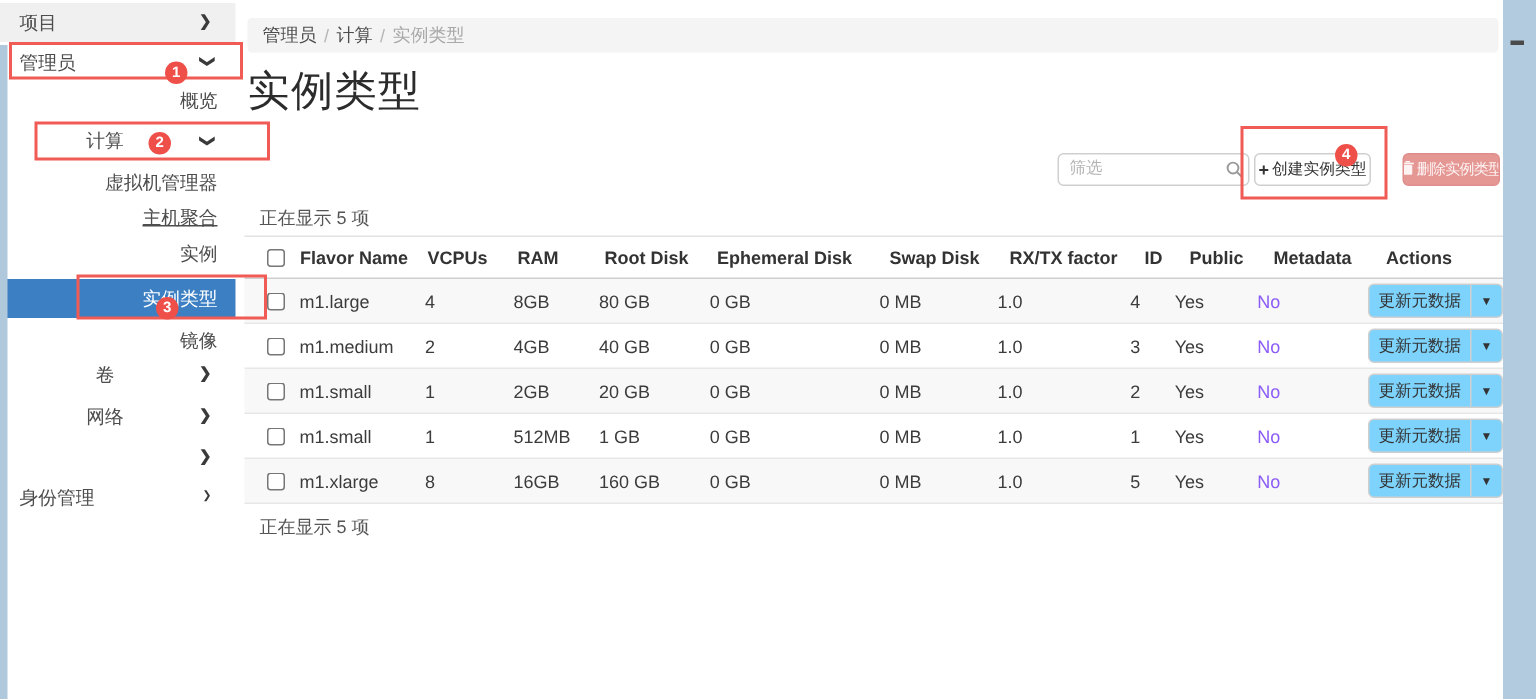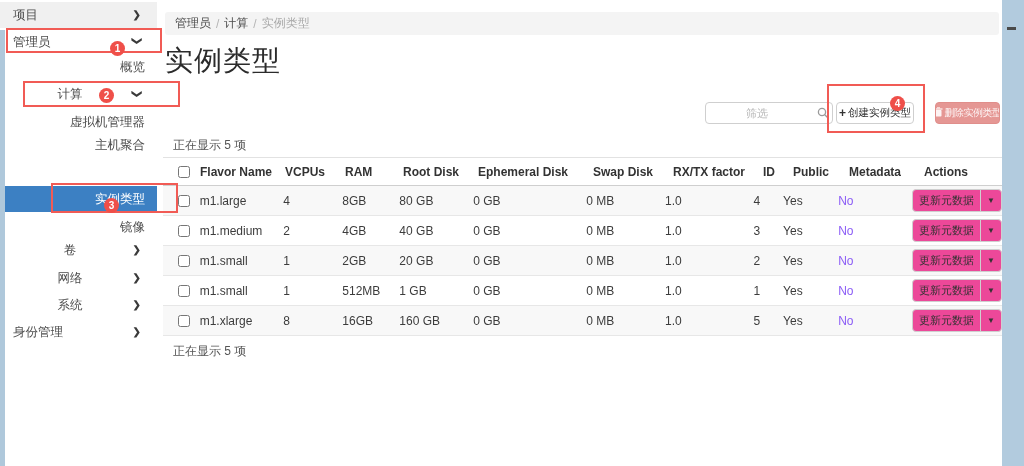--- a/index.html
+++ b/index.html
@@ -23,41 +23,41 @@
   .side-item .lbl1 { padding-left:13px; }
   .side-item .lbl2 { width:140px; text-align:center; }
   .side-item .lbl3 { width:100%; text-align:right; padding-right:12px;margin-left:20px; }
   .chev { position:absolute; right:16px; top:50%; transform:translateY(-50%); font-size:10px; font-weight:bold; color:#3a3a3a; line-height:1; }
   .chev.down { transform:translateY(-60%) rotate(90deg); }
   #si-project    { top:2px;   height:26px; background:#f0f0f0;font-family:Liberation Serif, serif; }
   #si-admin      { top:30px;  height:24px; }
   #si-overview   { top:57px;  height:20px; }
   #si-compute    { top:82px;  height:25px; }
   #si-hypervisors{ top:112px; height:20px; }
-  #si-aggregates { top:135px; height:20px; }
+  #si-aggregates { top:135px; height:20px;text-decoration:underline; }
   #si-instances  { top:159px; height:20px; }
   #si-flavors    { top:186px; height:26px; background:#3c80c3; }
   #si-flavors .lbl3 { color:#ffffff; }
   #si-images     { top:217px; height:20px; }
   #si-volumes    { top:240px; height:20px; }
   #si-network    { top:268px; height:20px; }
   #si-system     { top:295px; height:20px; }
-  #si-identity   { top:322px; height:20px; }
+  #si-identity   { top:322px; height:20px;font-family:Liberation Mono, monospace; }
 
   
   .content { position:absolute; left:163px; top:0; width:839px; height:466px; background:#fff; }
   .breadcrumb-bar { position:absolute; left:2px; top:12px; width:834px; height:23px; background:#f4f4f4; border-radius:3px; display:flex; align-items:center; padding-left:10px; font-size:12px; }
   .crumb { color:#4d4d4d; cursor:pointer; }
   .crumb-sep { color:#b5b5b5; margin:0 5px; }
   .crumb-last { color:#a9a9a9; }
   .page-title { position:absolute; left:2px; top:42px; font-size:28px; font-weight:normal; color:#2b2b2b; letter-spacing:1px; }
 
   
   .filter-box { position:absolute; left:542px; top:102px; width:128px; height:22px; border:1px solid #cfcfcf; border-radius:4px; background:#fff; display:flex; align-items:center; }
-  .filter-box input { border:none; outline:none; flex:1; min-width:0; height:18px; padding:0 4px 0 7px; font-size:11px; color:#444; font-family:Liberation Sans, sans-serif; background:transparent;margin-left:33px; }
+  .filter-box input { border:none; outline:none; flex:1; min-width:0; height:18px; padding:0 4px 0 7px; font-size:11px; color:#444; font-family:Liberation Mono, monospace; background:transparent; }
   .filter-box input::placeholder { color:#b5b5b5; }
   .search-ic { width:18px; display:flex; align-items:center; justify-content:center; }
   .btn-create { position:absolute; left:673px; top:102px; width:78px; height:22px; background:#fff; border:1px solid #cfcfcf; border-radius:4px; font-size:10.5px; color:#333; display:flex; align-items:center; justify-content:center; gap:2px; overflow:hidden; white-space:nowrap; cursor:pointer; }
   .btn-create .plus { font-weight:bold; font-size:12px; }
   .btn-delete { position:absolute; left:772px; top:102px; width:65px; height:22px; background:#e59794; border:1px solid #e08e8b; border-radius:4px; font-size:10px; color:#fdf3f3; display:flex; align-items:center; justify-content:center; gap:2px; overflow:hidden; white-space:nowrap; letter-spacing:-0.5px; cursor:pointer; }
 
   .count-top    { position:absolute; left:10px; top:137px; font-size:12px; color:#555; }
   .count-bottom { position:absolute; left:10px; top:343px; font-size:12px; color:#555; }
 
   
@@ -73,21 +73,21 @@
   .c-ram  { width:58px; }
   .c-root { width:75px; }
   .c-eph  { width:115px; }
   .c-swap { width:80px; }
   .c-rxtx { width:90px; }
   .c-id   { width:30px; }
   .c-pub  { width:56px; }
   .c-meta { width:75px; }
   .c-act  { flex:1; }
   .meta-link { color:#8b5cf6; cursor:pointer; }
-  .split-btn { display:inline-flex; height:23px; border:1px solid #cfcfcf; border-radius:4px; overflow:hidden; background:#ec4899; }
+  .split-btn { display:inline-flex; height:23px; border:1px solid #cfcfcf; border-radius:4px; overflow:hidden; background:#7dd3fc; }
   .split-main { padding:0 6px; font-size:11px; color:#333; display:flex; align-items:center; border-right:1px solid #cfcfcf; cursor:pointer; white-space:nowrap; }
   .split-caret { width:20px; display:flex; align-items:center; justify-content:center; font-size:8px; color:#333; cursor:pointer; }
 
   
   .ann-rect { position:absolute; border:2px solid #f15b55; background:transparent; pointer-events:none; }
   #rect-1 { left:6px;   top:28px;  width:156px; height:25px; }
   #rect-2 { left:23px;  top:81px;  width:157px; height:26px; }
   #rect-3 { left:51px;  top:183px; width:127px; height:30px; }
   #rect-4 { left:827px; top:84px;  width:98px;  height:49px; }
   .ann-circle { position:absolute; width:15px; height:15px; background:#ef4f49; border-radius:50%; color:#fff; font-size:10px; font-weight:bold; display:flex; align-items:center; justify-content:center; pointer-events:none; }
@@ -114,36 +114,38 @@
   <div class="side-item" id="si-compute">
     <span class="lbl2">计算</span>
     <span class="chev down">❯</span>
   </div>
   <div class="side-item" id="si-hypervisors">
     <span class="lbl3">虚拟机管理器</span>
   </div>
   <div class="side-item" id="si-aggregates">
     <span class="lbl3">主机聚合</span>
   </div>
+  <div class="side-item" id="si-instances">
+    <span class="lbl3">实例</span>
+  </div>
   <div class="side-item" id="si-flavors">
     <span class="lbl3">实例类型</span>
   </div>
   <div class="side-item" id="si-images">
     <span class="lbl3">镜像</span>
   </div>
   <div class="side-item" id="si-volumes">
     <span class="lbl2">卷</span>
     <span class="chev">❯</span>
   </div>
   <div class="side-item" id="si-network">
     <span class="lbl2">网络</span>
     <span class="chev">❯</span>
   </div>
   <div class="side-item" id="si-system">
-    <span class="lbl2">系统</span>
     <span class="chev">❯</span>
   </div>
   <div class="side-item" id="si-identity">
     <span class="lbl1">身份管理</span>
     <span class="chev">❯</span>
   </div>
 </div>
 
 <div class="content">
   <div class="breadcrumb-bar">

